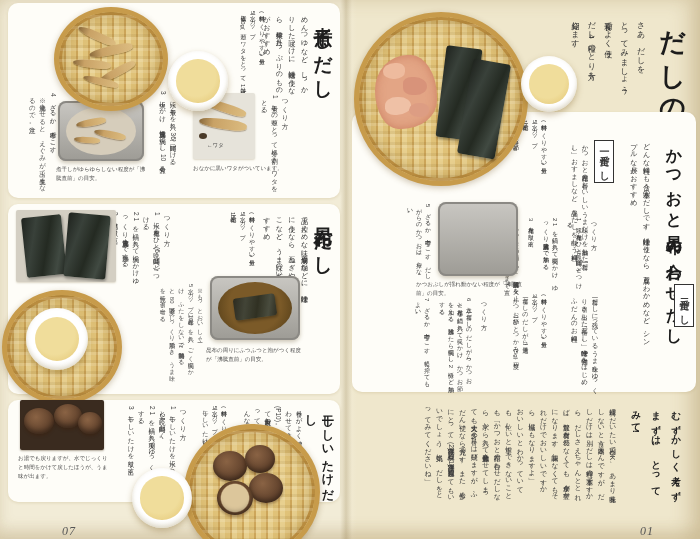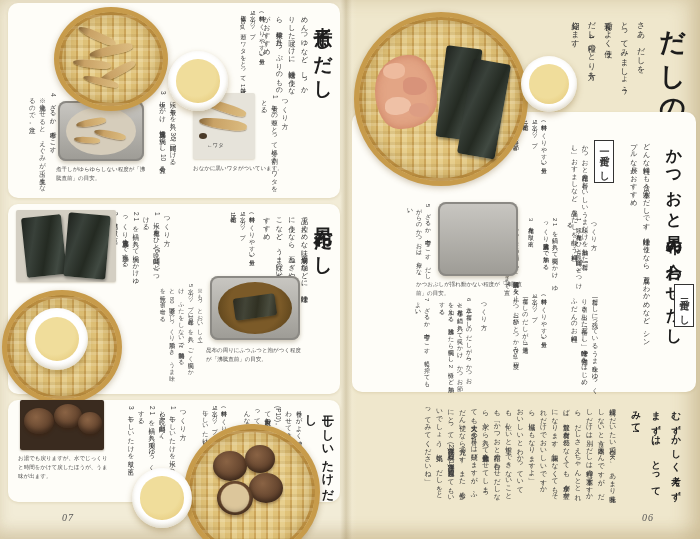--- a/index.html
+++ b/index.html
@@ -36,21 +36,21 @@
     box-shadow:inset 0 0 0 2px #8b8984,0 2px 4px rgba(90,70,30,.3);}
   .pot .liq{position:absolute;inset:6px 8px;border-radius:50%;}
   .fish{position:absolute;background:linear-gradient(90deg,#8a6a3c,#c9a266 30%,#dcbc80);
     border-radius:60% 40% 40% 60% / 65% 50% 50% 65%;box-shadow:0 1px 1px rgba(80,50,10,.4);}
   .kombu{position:absolute;border-radius:3px;
     background:linear-gradient(105deg,#1f231e 0%,#39413a 28%,#242a22 55%,#414a42 80%,#20251f 100%);
     box-shadow:1px 2px 3px rgba(0,0,0,.35);}
   .shi{position:absolute;border-radius:50%;
     background:radial-gradient(circle at 40% 35%,#8a6344,#5d3f2a 70%,#46301f);
     box-shadow:inset 0 -3px 5px rgba(0,0,0,.35),0 2px 3px rgba(60,30,10,.4);}
-  .pagenum{font-family:"Liberation Serif",serif;font-style:italic;font-size:10px;color:#555;letter-spacing:1px;}
+  .pagenum{font-family:"Liberation Serif",serif;font-style:italic;font-size:12px;color:#555;letter-spacing:1px;margin-top:12px;}
   .essay-head{font-size:9.5px;font-weight:bold;letter-spacing:2px;line-height:2.1;color:#222;margin:0;}
   .essay-body{font-size:6.8px;line-height:1.7;margin:0;}
   .blob{position:absolute;}
 </style>
 </head>
 <body>
 
 <div id="spread">
 
   <div class="card" style="left:8px;top:3px;width:332px;height:195px;">
@@ -245,15 +245,15 @@
       <div class="liq"></div>
     </div>
 
   <div class="abs v" style="right:14px;top:404px;height:96px;">
     <p class="essay-head pre">むずかしく考えず
 まずは、とってみて!</p>
     <p class="essay-body" style="margin-block-start:8px;">料理はだいたい勘でOK、あまり味見をしないと言う岡本さんですが、だしだけは別。「だしは料理の基本ですから。だしさえちゃんととれば、贅沢な食材を使わなくても、食卓が豊かになります。調味しなくてもそれだけでおいしいですから、減塩にもなりますよ」</p>
     <p class="essay-body">おいしいとわかっていても、忙しいと丁寧にできないことも。「かつおと昆布の合わせだしなら、水から入れて数分沸騰させてしまっても大丈夫。多少、香りは飛びますが、ふだん使いなら充分です。また、多めにとって、冷蔵保存(2日程度)や冷凍保存(1週間程度)してもいいでしょう。気楽に、だしをとってみてくださいね」</p>
   </div>
 
-  <div class="abs pagenum" style="right:46px;top:512px;">06</div>
+  <div class="abs pagenum" style="right:46px;top:512px;">01</div>
 
 </div>
 
 </body></html>

